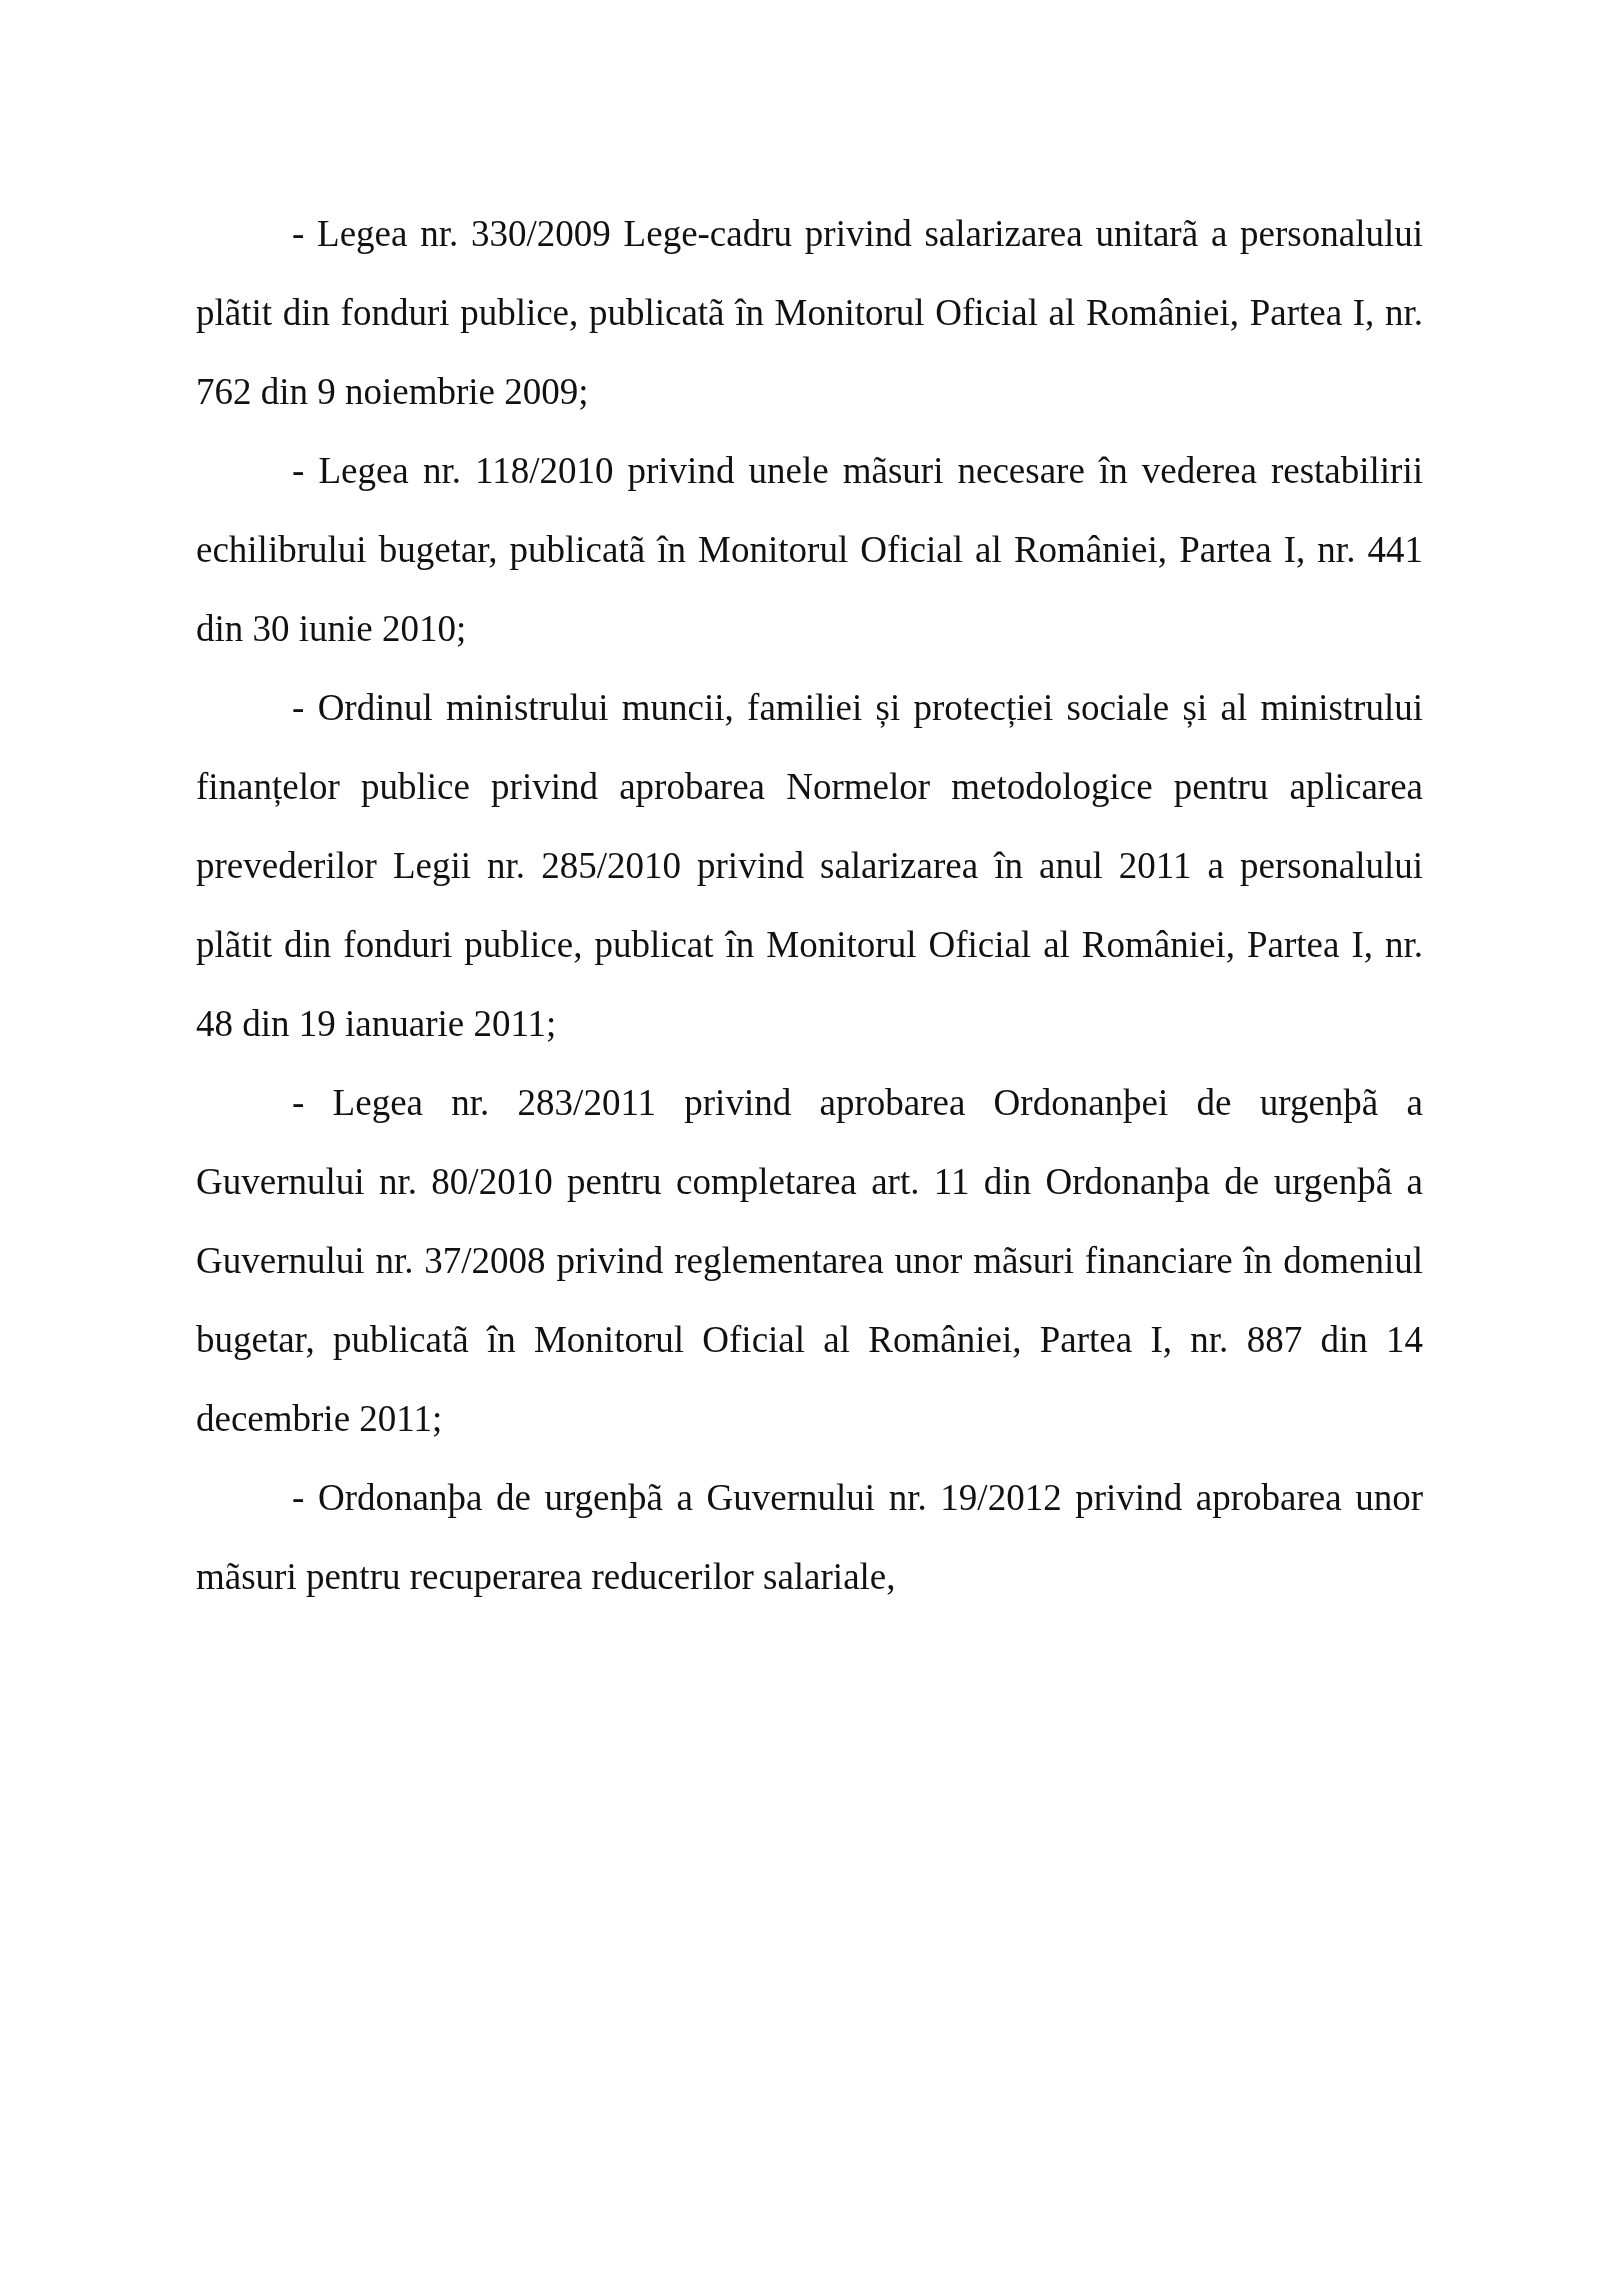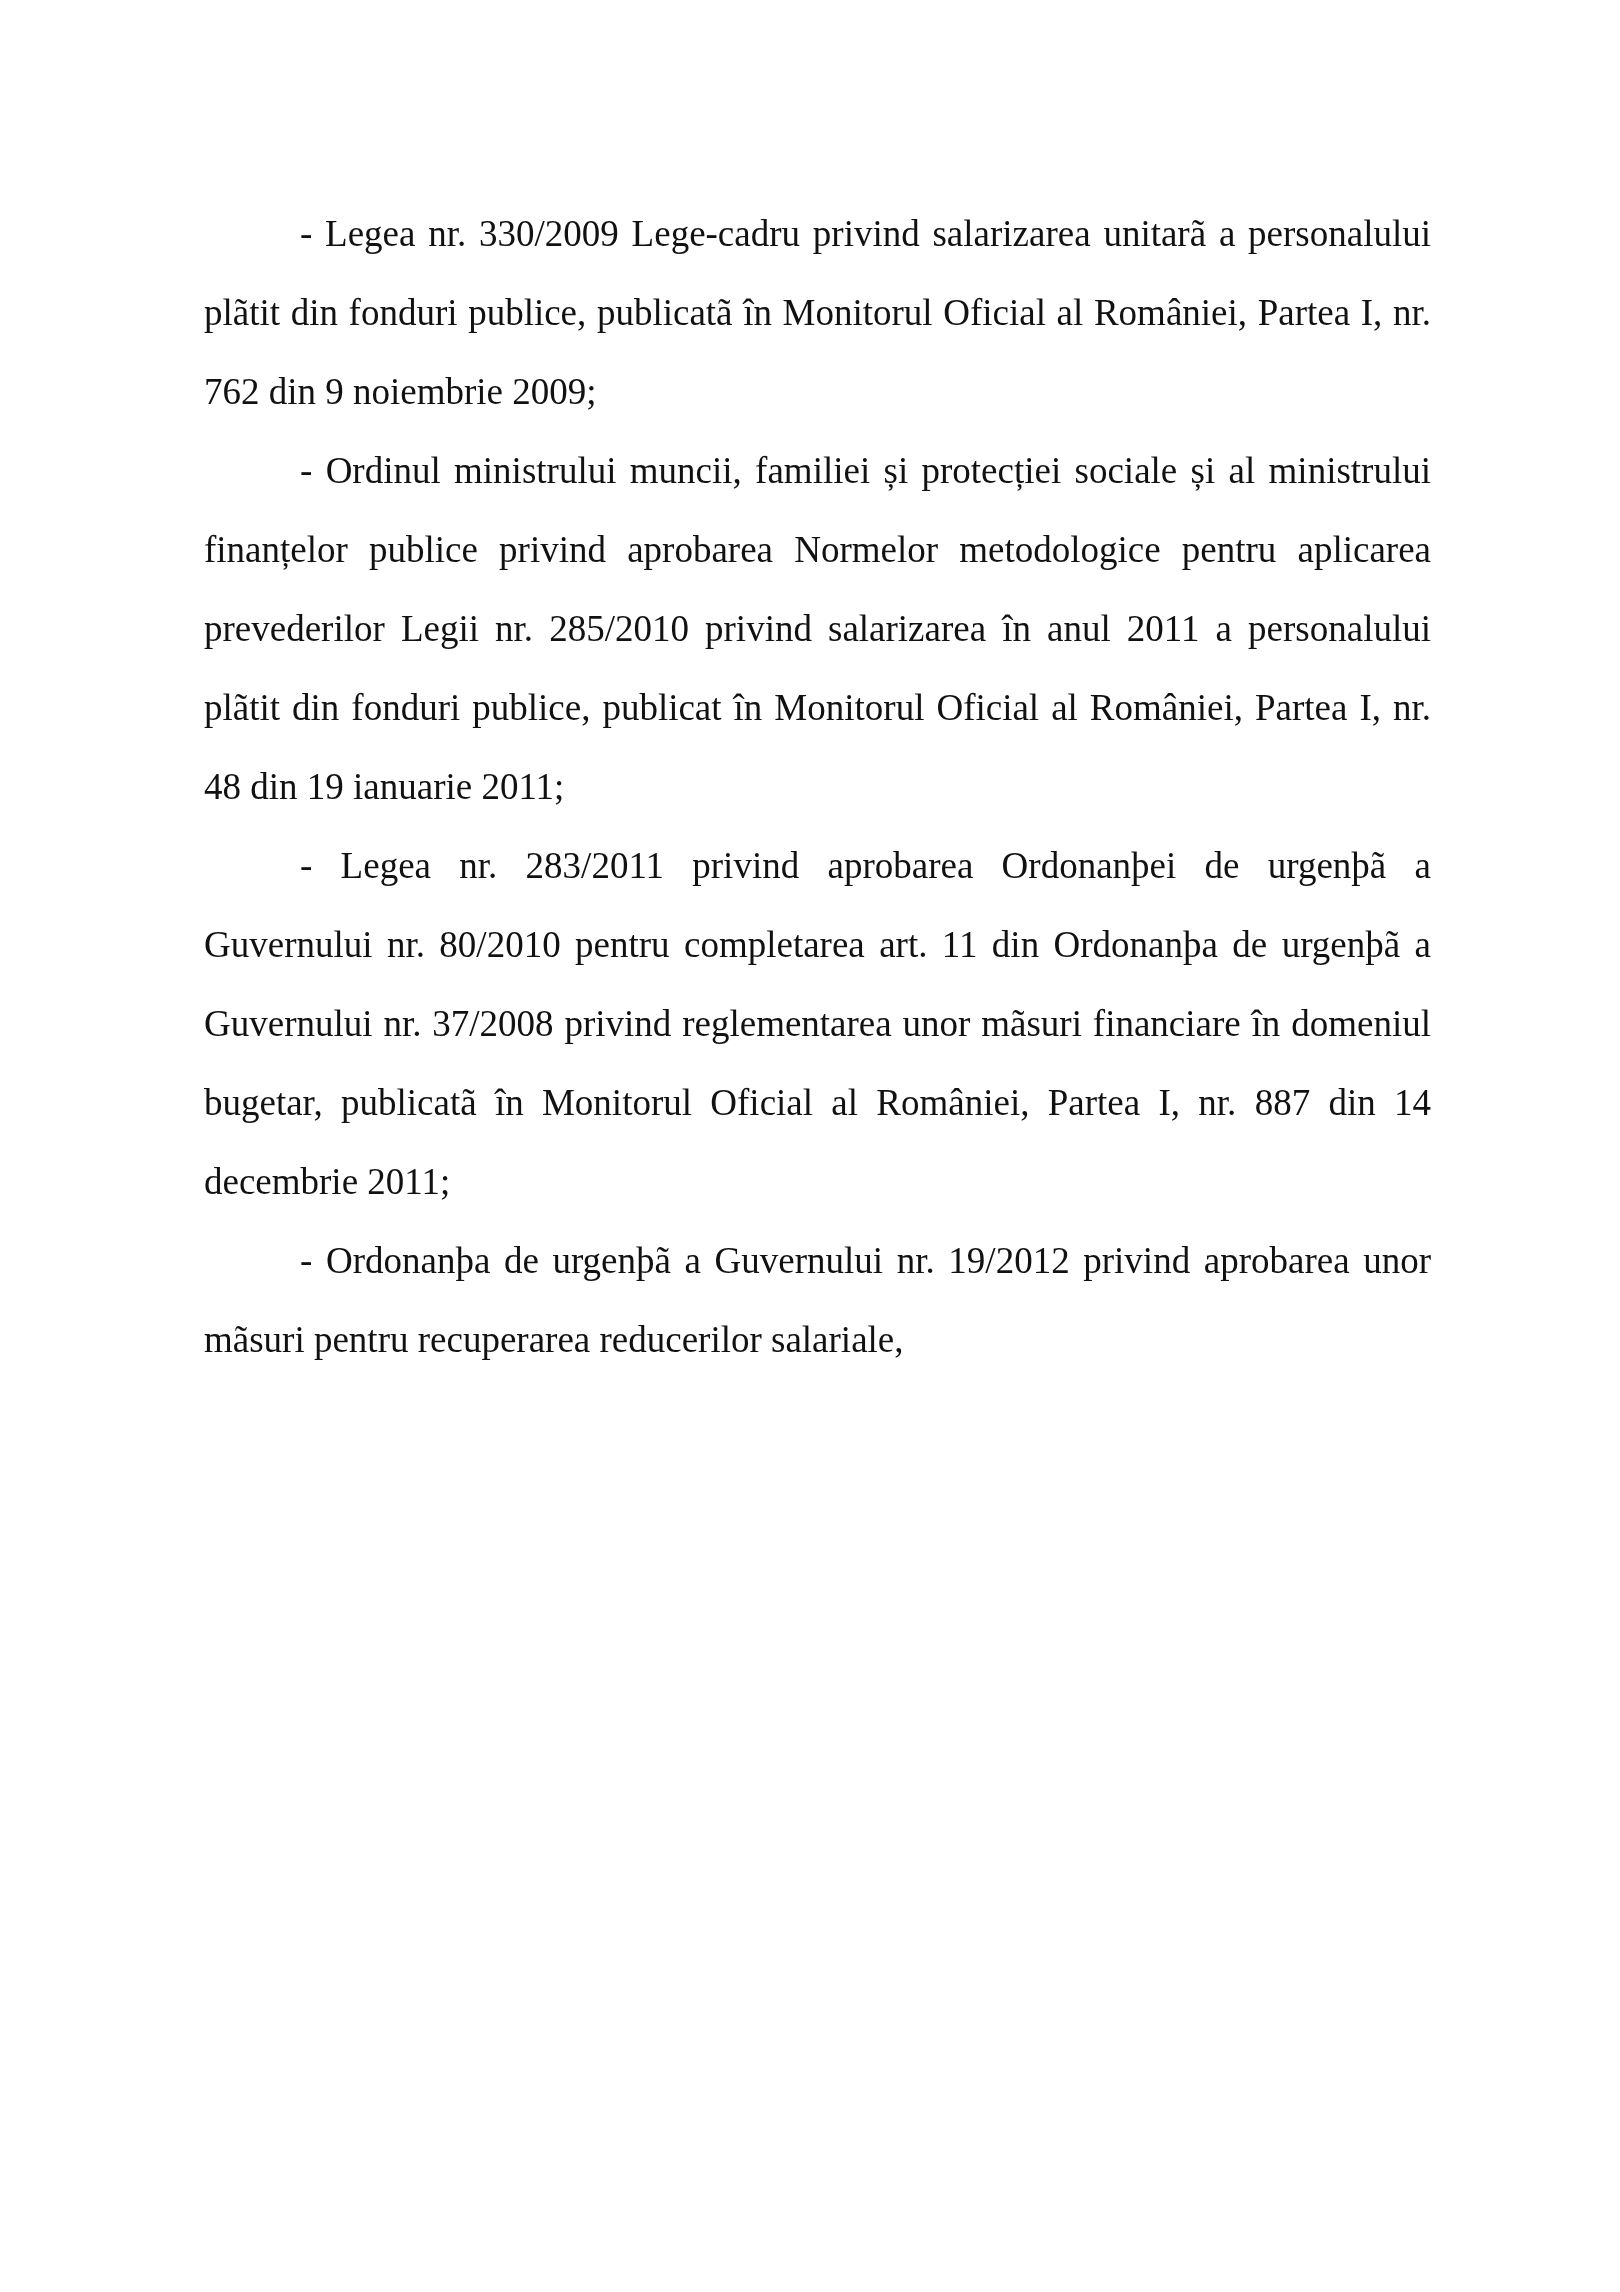--- a/index.html
+++ b/index.html
@@ -8,37 +8,38 @@
       background: #ffffff;
     }
     body {
       width: 1620px;
       height: 2293px;
       position: relative;
       overflow: hidden;
     }
     .page {
       position: absolute;
-      left: 204px;
+      left: 196px;
       top: 194px;
       width: 1227px;
       font-family: "Liberation Serif", "DejaVu Serif", serif;
       font-size: 37px;
       line-height: 79px;
       color: #111111;
     }
     .para {
       margin: 0;
       text-align: justify;
       text-indent: 96px;
       hyphens: none;
     }
   </style>
 </head>
 <body>
 
 <div class="page">
   <p class="para">- Legea nr. 330/2009 Lege-cadru privind salarizarea unitarã a personalului plãtit din fonduri publice, publicatã în Monitorul Oficial al României, Partea I, nr. 762 din 9 noiembrie 2009;</p>
+  <p class="para">- Legea nr. 118/2010 privind unele mãsuri necesare în vederea restabilirii echilibrului bugetar, publicatã în Monitorul Oficial al României, Partea I, nr. 441 din 30 iunie 2010;</p>
   <p class="para">- Ordinul ministrului muncii, familiei și protecției sociale și al ministrului finanțelor publice privind aprobarea Normelor metodologice pentru aplicarea prevederilor Legii nr. 285/2010 privind salarizarea în anul 2011 a personalului plãtit din fonduri publice, publicat în Monitorul Oficial al României, Partea I, nr. 48 din 19 ianuarie 2011;</p>
   <p class="para">- Legea nr. 283/2011 privind aprobarea Ordonanþei de urgenþã a Guvernului nr. 80/2010 pentru completarea art. 11 din Ordonanþa de urgenþã a Guvernului nr. 37/2008 privind reglementarea unor mãsuri financiare în domeniul bugetar, publicatã în Monitorul Oficial al României, Partea I, nr. 887 din 14 decembrie 2011;</p>
   <p class="para">- Ordonanþa de urgenþã a Guvernului nr.  19/2012 privind aprobarea unor mãsuri pentru recuperarea reducerilor salariale,</p>
 </div>
 
 
 </body></html>

